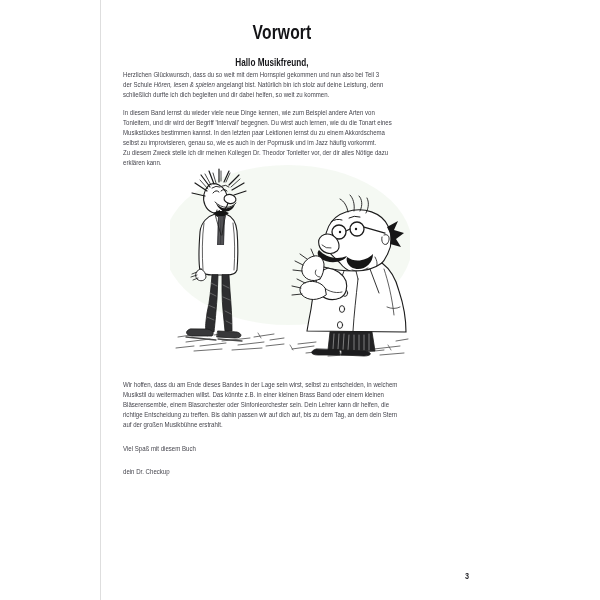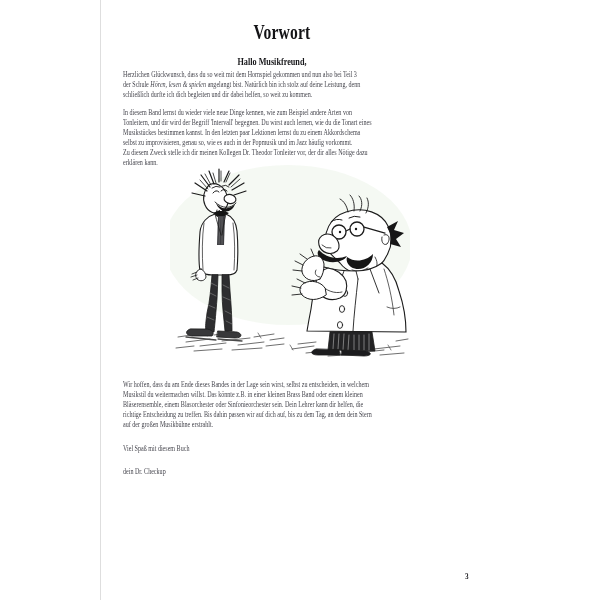--- a/index.html
+++ b/index.html
@@ -1,18 +1,18 @@
 <!DOCTYPE html>
 <html><head>
 <meta charset="utf-8">
 <style>
   html,body{margin:0;padding:0;background:#ffffff;}
   .page{
     position:relative;width:600px;height:600px;background:#ffffff;overflow:hidden;
-    font-family:Liberation Serif, serif;
+    font-family:Liberation Sans, sans-serif;
   }
   .page-edge{
     position:absolute;left:100px;top:0;width:1px;height:600px;background:#dedede;
   }
   .title{
     position:absolute;left:132px;top:21px;width:300px;text-align:center;
     font-size:20px;font-weight:bold;color:#131316;letter-spacing:.2px;
     transform:scaleX(.78);transform-origin:50% 0;white-space:pre;
   }
   .greeting{

